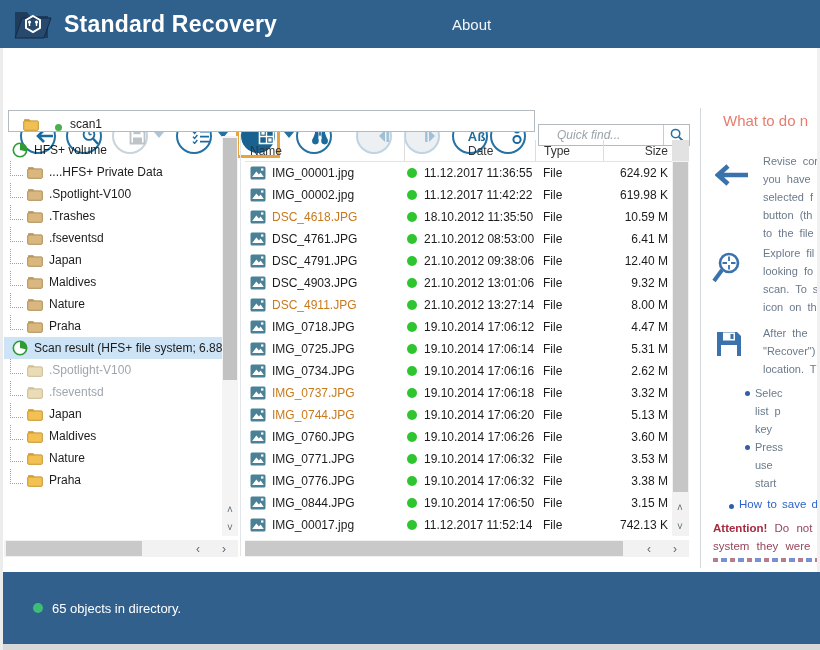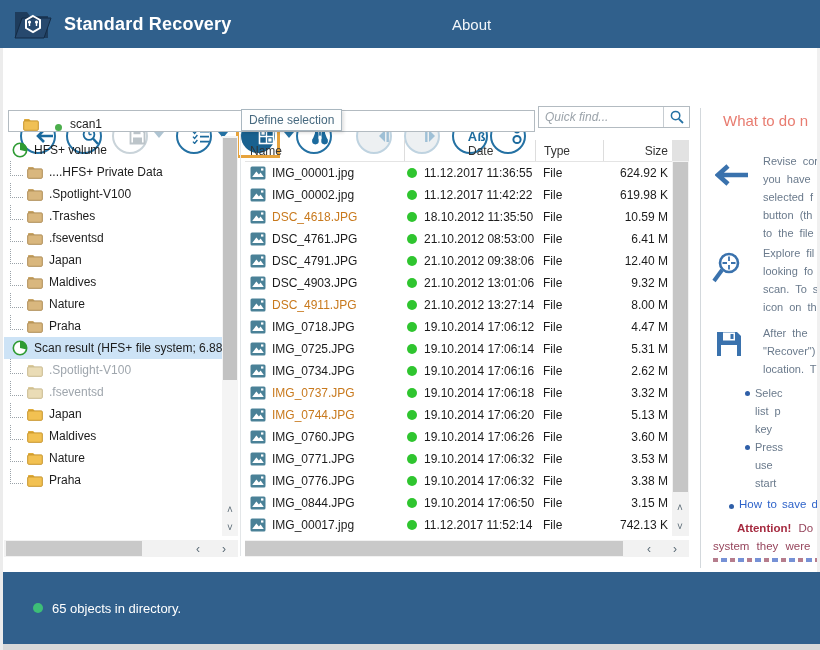--- a/index.html
+++ b/index.html
@@ -2,21 +2,21 @@
 <html><head>
 <meta charset="utf-8">
 <style>
   html,body{margin:0;padding:0;}
   body{width:820px;height:650px;overflow:hidden;font-family:"Liberation Sans",sans-serif;background:#fff;}
   .stage{position:relative;width:820px;height:650px;overflow:hidden;background:#fff;}
 
   
   .hdr{position:absolute;left:0;top:0;width:820px;height:48px;background:#30608C;display:flex;align-items:center;}
   .hdr .logo{margin-left:12px;width:42px;height:36px;}
-  .hdr .title{color:#fff;font-size:18px;font-weight:bold;margin-left:10px;letter-spacing:.2px;}
+  .hdr .title{color:#fff;font-size:23px;font-weight:bold;margin-left:10px;letter-spacing:.2px;}
   .hdr .menu{position:absolute;left:272px;color:#f2f6fa;font-size:15px;cursor:default;}
   .hdr .menu2{left:452px;}
 
   
   .tbar{position:absolute;left:0;top:48px;width:820px;height:60px;background:#fff;}
   .cbtn{position:absolute;top:70px;width:36px;height:36px;border-radius:50%;border:2px solid #2471A3;background:#fff;box-sizing:border-box;display:flex;align-items:center;justify-content:flex-end;color:#1B6A9D;}
   .cbtn svg{display:block;}
   .cbtn.dis{border-color:#C9D3D9;color:#BCC4C9;}
   .cbtn.dis2{border-color:#BFD3E0;background:#EDF0F2;color:#9FC0D6;}
   .selwrap{position:absolute;left:236px;top:66px;width:44px;height:44px;border:3px solid #E7A33C;box-sizing:border-box;display:flex;align-items:center;justify-content:center;background:#fff;}
@@ -26,21 +26,21 @@
   .abtxt{font-size:13px;font-weight:bold;letter-spacing:.5px;}
 
   
   .tip{position:absolute;left:241px;top:109px;height:20px;padding:0 7px;background:#FDFEFE;border:1px solid #A9B7C0;box-shadow:2px 2px 3px rgba(0,0,0,.12);font-size:12px;color:#46697F;display:flex;align-items:center;z-index:30;}
 
   
   .pathbox{position:absolute;left:8px;top:110px;width:527px;height:22px;border:1px solid #B3BBC1;background:#fff;display:flex;align-items:flex-end;box-sizing:border-box;}
   .pathbox .ficon{margin-left:14px;}
   .gdot{width:7px;height:7px;border-radius:50%;background:#4CAE4C;margin-left:16px;}
   .pathbox .ptxt{margin-left:8px;font-size:12px;color:#1c1c1c;}
-  .qfind{position:absolute;left:538px;top:106px;width:152px;height:22px;border:1px solid #B3BBC1;background:#fff;display:flex;box-sizing:border-box;}
+  .qfind{position:absolute;left:538px;top:124px;width:152px;height:22px;border:1px solid #B3BBC1;background:#fff;display:flex;box-sizing:border-box;padding-left:12px;}
   .qfind input{flex:1;border:none;outline:none;font-family:"Liberation Sans",sans-serif;font-size:12px;font-style:italic;color:#555;padding:0 6px;min-width:0;background:transparent;}
   .qfind input::placeholder{color:#9BA3AA;font-style:italic;}
   .qbtn{width:25px;border-left:1px solid #C7CDD2;display:flex;align-items:center;justify-content:center;color:#2471A3;background:#fff;}
 
   
   .tree{position:absolute;left:4px;top:134px;width:218px;height:402px;overflow:hidden;padding-top:5px;box-sizing:border-box;}
   .trow{display:flex;align-items:center;height:22px;white-space:nowrap;}
   .trow .tconn{width:12px;height:14px;border-left:1px dotted #9aa2a8;border-bottom:1px dotted #9aa2a8;margin:-8px 2px 0 6px;flex:0 0 auto;}
   .trow .ticon{margin:0 6px 0 2px;flex:0 0 auto;display:flex;}
   .trow.disk{padding-left:6px;}
@@ -91,21 +91,21 @@
   .hsb-table .thumb{position:absolute;left:0;top:1px;width:378px;height:15px;background:#C9C9C9;}
 
   
   .help{position:absolute;left:700px;top:108px;width:120px;height:460px;border-left:1px solid #D3D8DC;background:#fff;}
   .help .htitle{position:absolute;left:22px;top:4px;font-size:15px;color:#E87C70;white-space:nowrap;}
   .hicon{position:absolute;color:#3A72AD;}
   .hl{position:absolute;left:62px;width:70px;font-size:11px;line-height:18px;color:#6A7A8C;white-space:nowrap;word-spacing:3px;}
   .hb-dot{position:absolute;width:5px;height:5px;border-radius:50%;background:#2F5FA8;}
   .hlink{position:absolute;left:38px;font-size:11.5px;color:#2E63C9;white-space:nowrap;word-spacing:2px;}
   .att{position:absolute;left:12px;font-size:11.5px;color:#96455C;white-space:nowrap;word-spacing:4px;}
-  .att b{color:#A62B40;margin-left:24px;}
+  .att b{color:#A62B40;}
   .clipline{position:absolute;left:12px;top:450px;width:104px;height:4px;background:repeating-linear-gradient(90deg,#96455C 0 5px,transparent 5px 8px,#3B62C4 8px 14px,transparent 14px 17px);opacity:.7;}
 
   
   .sbar{position:absolute;left:0;top:572px;width:820px;height:72px;background:#31608C;display:flex;align-items:center;}
   .sbar .sdot{width:10px;height:10px;border-radius:50%;background:#3DBE77;margin-left:33px;}
   .sbar .stxt{color:#fff;font-size:13px;margin-left:9px;}
   .botstrip{position:absolute;left:0;top:644px;width:820px;height:6px;background:#D8D8D8;}
   .edgeL{position:absolute;left:0;top:48px;width:3px;height:602px;background:#ECECEC;}
   .edgeR{position:absolute;left:817px;top:48px;width:3px;height:524px;background:#F0F0F0;}
 </style>
@@ -191,21 +191,20 @@
       <span class="abtxt">Āß</span>
     </div>
     <div class="cbtn" style="left:490px;">
       <svg width="14" height="20" viewBox="0 0 14 20">
           <circle cx="7" cy="4.5" r="3" fill="currentColor"></circle>
           <circle cx="7" cy="13.5" r="3.6" fill="none" stroke="currentColor" stroke-width="2"></circle>
         </svg>
     </div>
   </div>
 
-  <div class="tip">Define selection</div>
 
   <div class="pathbox">
     <svg class="ficon" width="16" height="13" viewBox="0 0 16 13">
         <path class="ft2" d="M1 4 V1.8 a.8.8 0 0 1 .8-.8 h4.4 l1.7 2.2 z"></path>
         <rect class="fb2" x="0.7" y="2.9" width="14.6" height="9.4" rx="1"></rect>
       </svg>
     <span class="gdot"></span>
     <span class="ptxt">scan1</span>
   </div>
   <div class="qfind">

